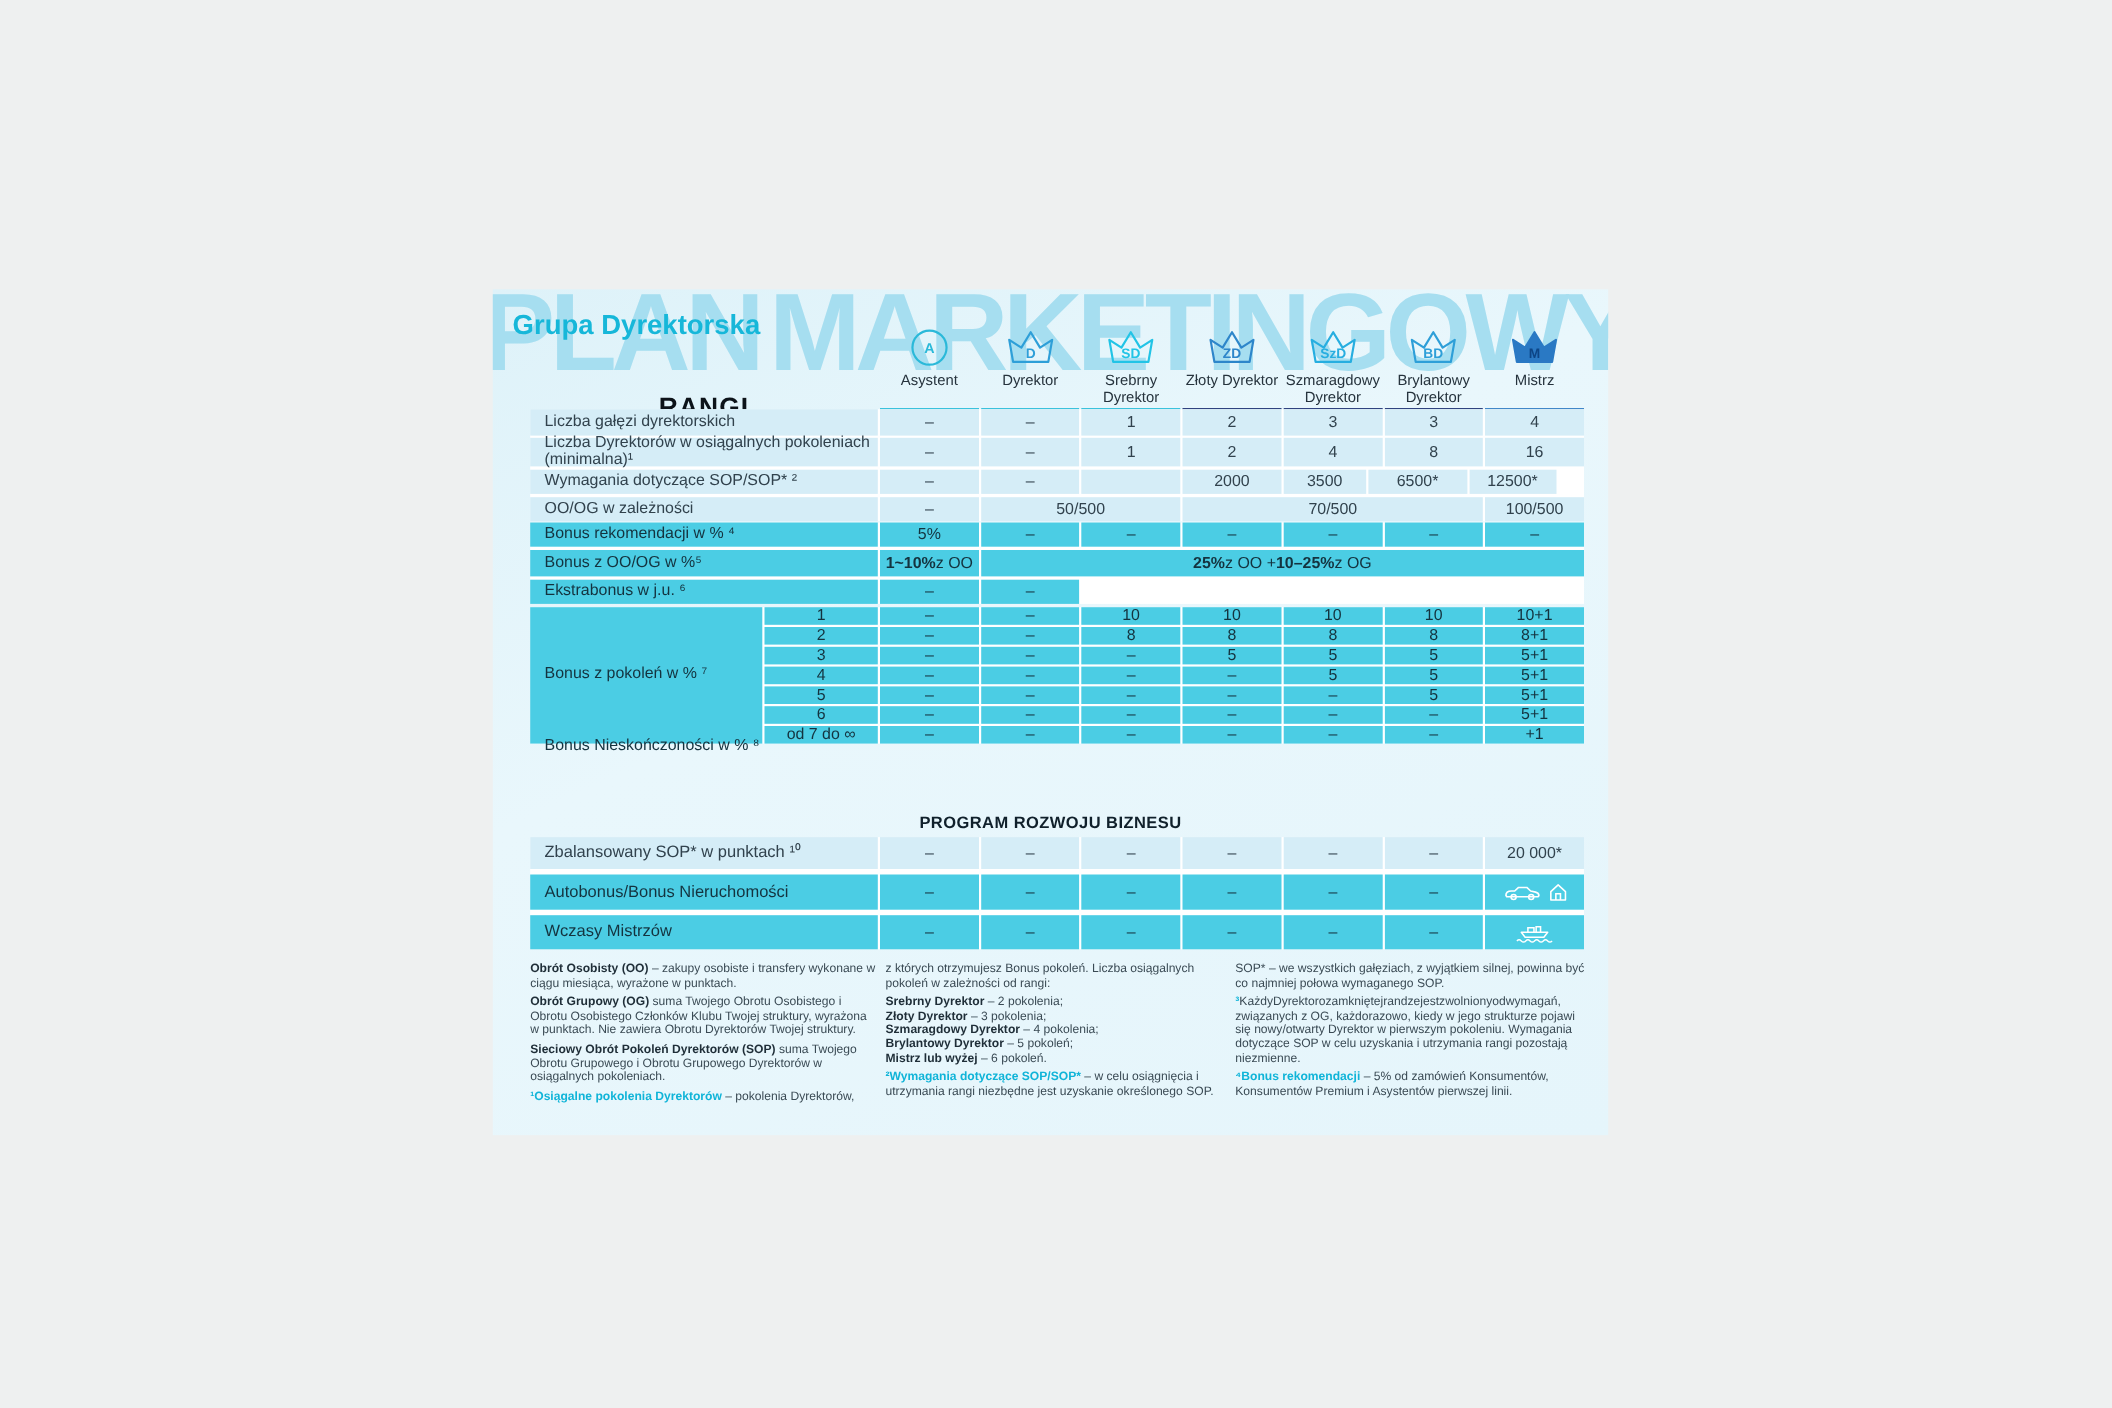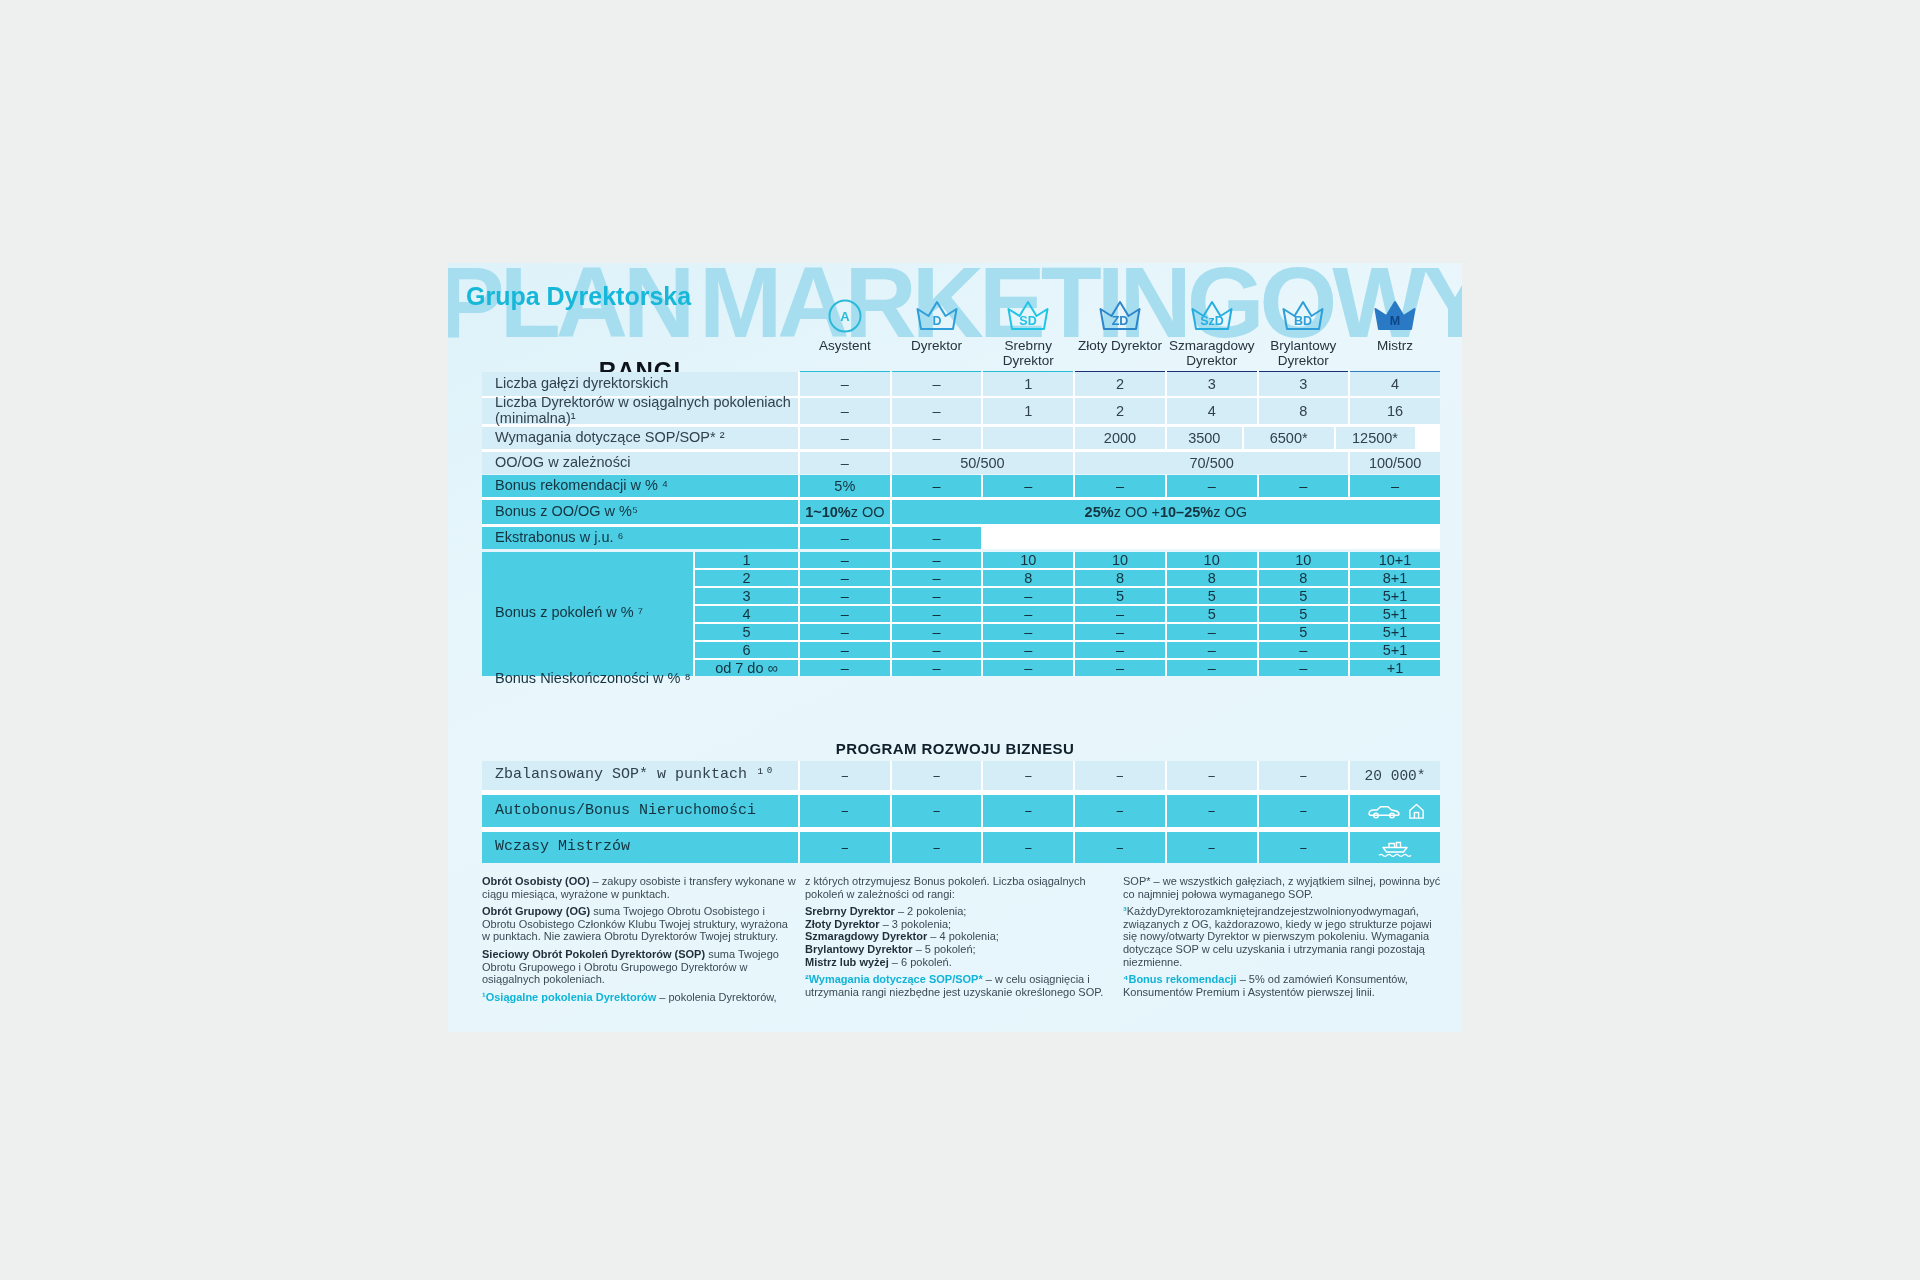--- a/index.html
+++ b/index.html
@@ -39,21 +39,21 @@
   .gentbl{position:absolute;left:34px;top:289px;width:958px;background:#fff;display:flex;gap:2px;}
   .gen-label{width:211px;flex:none;position:relative;background:#4bcde4;text-align:right;}
   .gen-label div{position:absolute;left:13px;font-size:14.5px;color:#14333f;}
   .gen-rows{flex:1;display:flex;flex-direction:column;gap:2px;}
   .gen-rows .trow{height:23.4px;flex:1;}
   .gsub{width:103px;flex:none;display:flex;align-items:center;justify-content:center;
         background:#4bcde4;color:#14333f;font-size:14.5px;}
   
   .program-title{position:absolute;left:0;top:477px;width:100%;text-align:center;
         font-size:15px;font-weight:800;letter-spacing:.4px;color:#10202b;}
-  .btbl{position:absolute;left:34px;top:498px;width:958px;background:#fff;display:flex;flex-direction:column;font-family:Liberation Mono, monospace;}
+  .btbl{position:absolute;left:34px;top:498px;width:958px;background:#fff;display:flex;flex-direction:column;}
   .btbl .trow:nth-child(1){height:29px;}
   .btbl .trow:nth-child(2){height:32px;margin-top:5px;}
   .btbl .trow:nth-child(3){height:31px;margin-top:5px;}
   .btbl .tlabel{font-size:15px;}
   .icon-cell{display:flex;gap:6px;align-items:center;justify-content:center;}
   
   .footnotes{position:absolute;top:612px;left:0;width:100%;}
   .fcol{position:absolute;top:0;font-size:11px;line-height:12.6px;color:#3a4a54;}
   .fcol1{left:34px;width:316px;} .fcol2{left:357px;width:313px;} .fcol3{left:675px;width:322px;}
   .fpara{margin:0 0 5px 0;}

